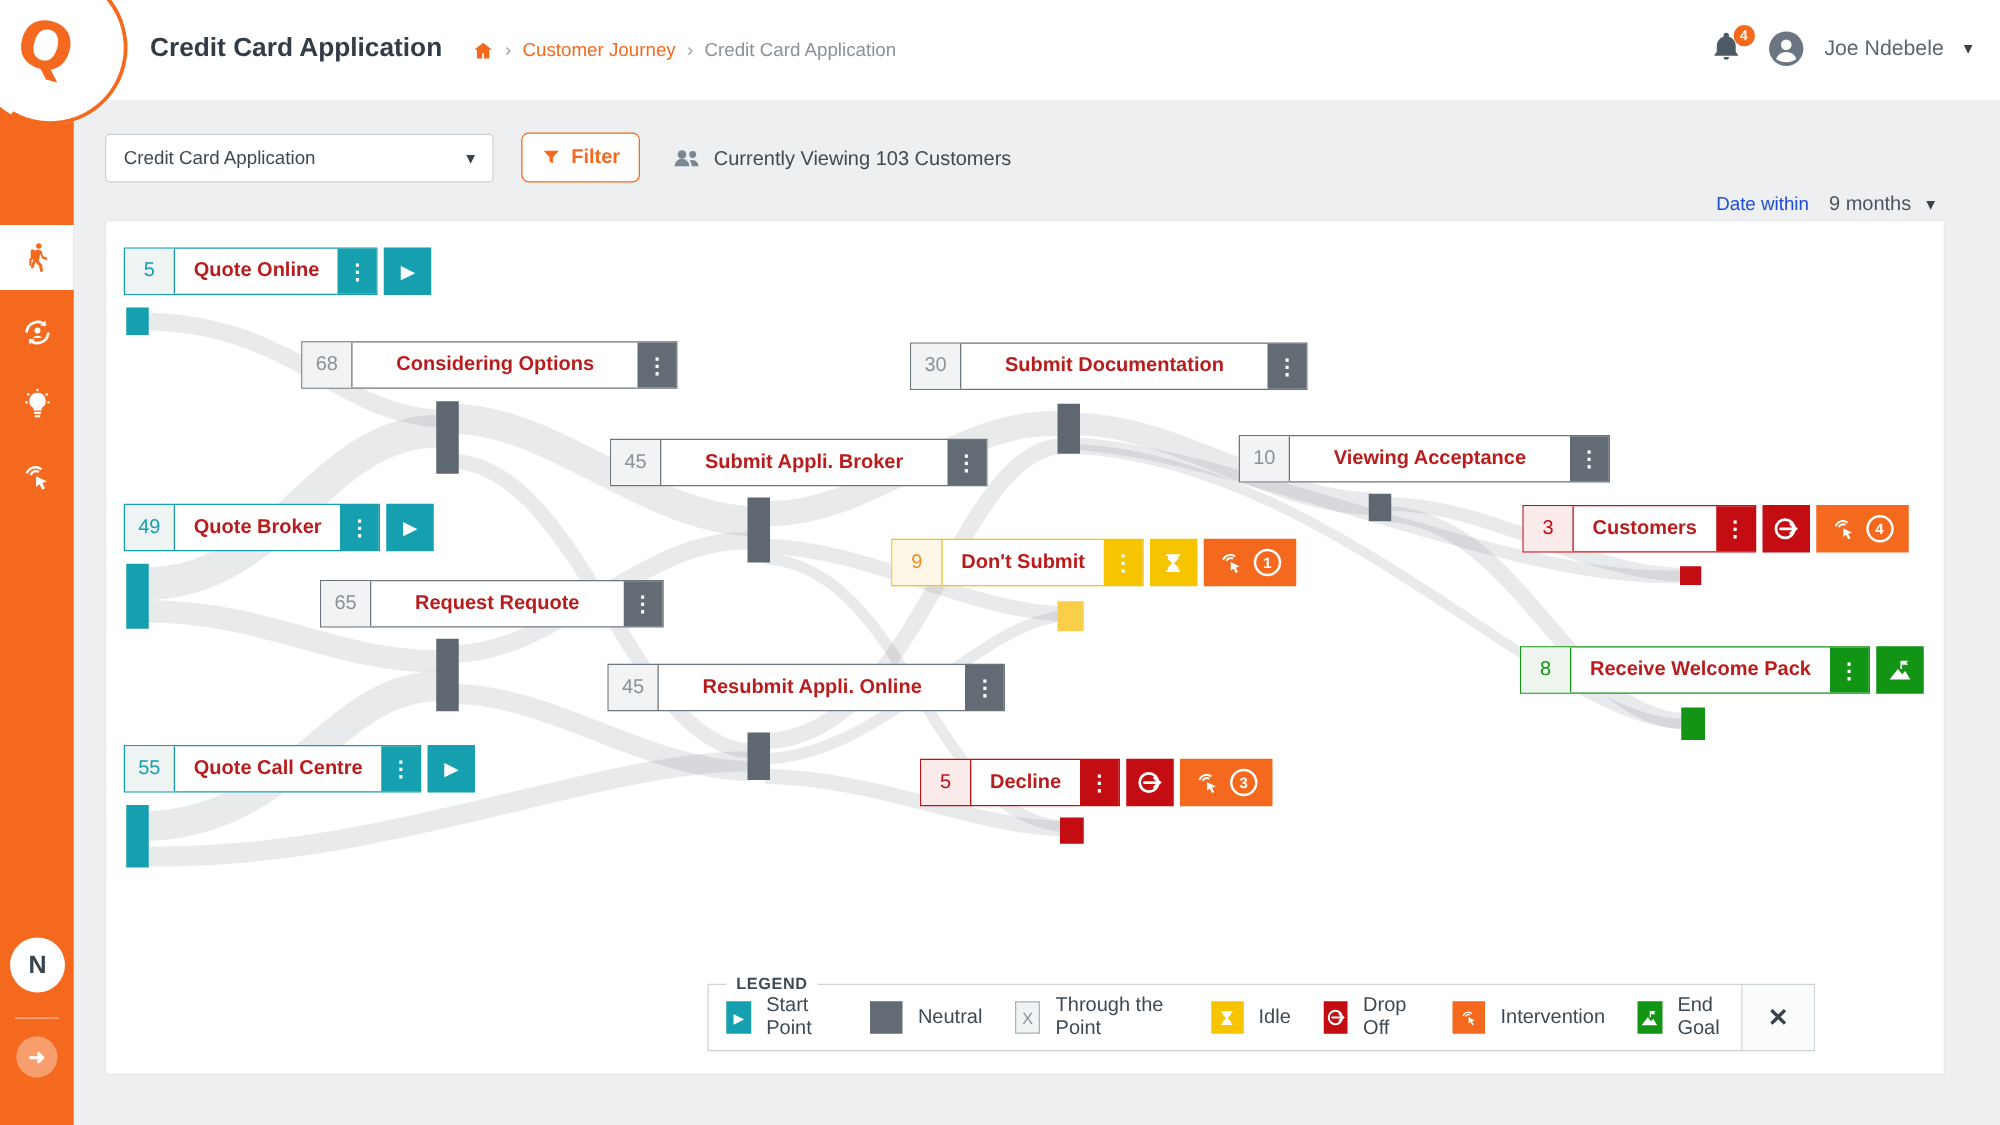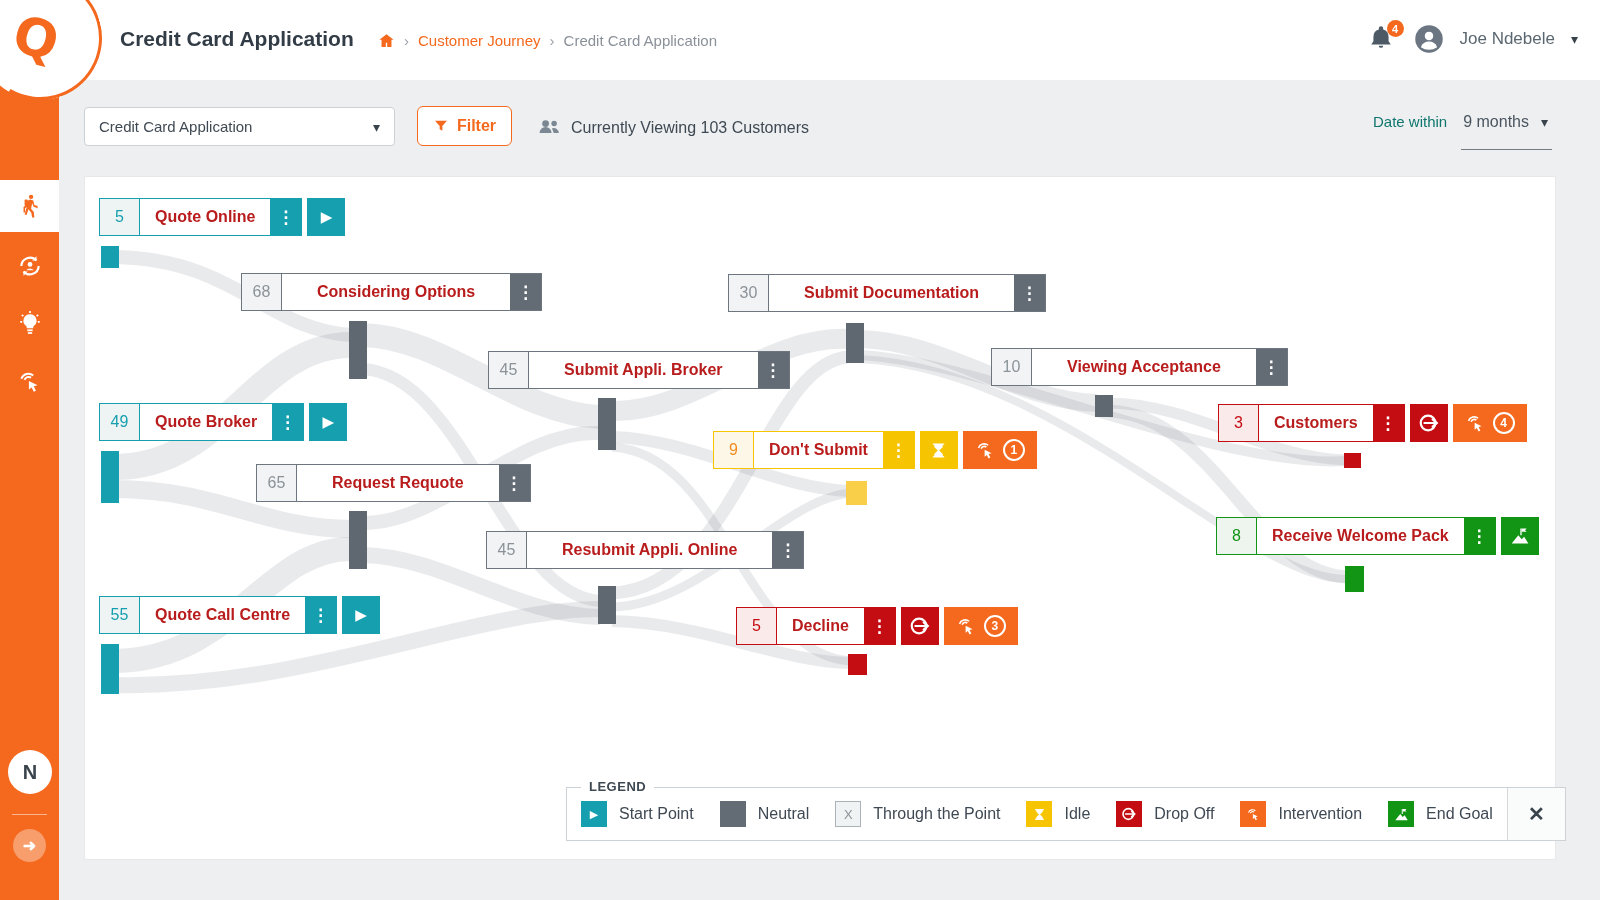--- a/index.html
+++ b/index.html
@@ -39,21 +39,21 @@
 
   
   .journey-select { position:absolute; left:84px; top:107px; width:311px; height:39px; background:#fff;
     border:1px solid #ccd1d6; border-radius:4px; display:flex; align-items:center; padding:0 14px; font-size:15px; color:#3f4953; }
   .journey-select .caret { margin-left:auto; }
   .filter-btn { position:absolute; left:417px; top:106px; width:95px; height:40px; background:#fff;
     border:1px solid #f4691e; border-radius:6px; display:flex; align-items:center; justify-content:center; gap:8px;
     color:#f4691e; font-size:16px; font-weight:600; }
   .viewing { position:absolute; left:537px; top:117px; display:flex; align-items:flex-end; gap:10px; font-size:16px; color:#3f4953; }
   .date-within { position:absolute; right:48px; top:113px; display:flex; align-items:baseline; gap:14px; }
-  .date-within-label { font-size:15px; color:#0f766e; }
+  .date-within-label { font-size:15px; color:#1d4ed8;margin-top:42px; }
   .date-within-value { font-size:16px; color:#4b555f; border-bottom:1px solid #737c85; padding:0 4px 18px 2px;
     display:flex; align-items:center; gap:12px; }
 
   
   .canvas { position:absolute; left:84px; top:176px; width:1472px; height:684px; background:#fff; border-radius:2px;
     border:1px solid #e6e8ea; }
   .links { position:absolute; left:0; top:0; width:1472px; height:684px; z-index:1; }
   .links path { fill:none; stroke:rgba(118,125,134,0.16); }
 
   .anchor { position:absolute; z-index:2; }
@@ -71,25 +71,25 @@
     justify-content:center; font-size:12px; font-weight:700; color:#fff; }
 
   .teal  .nbox { border-color:#169fae; } .teal  .ncount { color:#169fae; border-color:#169fae; background:#eef4f4; } .teal  .kebab,.teal .sq { background:#169fae; }
   .gray  .nbox { border-color:#6d757e;gap:20px; } .gray  .ncount { color:#8b9299; border-color:#6d757e; background:#f1f3f4; } .gray  .kebab { background:#636b74; }
   .yell  .nbox { border-color:#f6c400; } .yell  .ncount { color:#f08c1e; border-color:#f6c400; background:#fdf7e8; } .yell  .kebab,.yell .sq { background:#f6c400; }
   .red   .nbox { border-color:#c40d12; } .red   .ncount { color:#c40d12; border-color:#c40d12; background:#fbeaea; } .red   .kebab,.red .sq { background:#c40d12; }
   .green .nbox { border-color:#129414; } .green .ncount { color:#129414; border-color:#129414; background:#eef5ee; } .green .kebab,.green .sq { background:#129414; }
   .orange-bg { background:#f4691e; }
 
   
-  .legend-box { position:absolute; left:481px; top:610px; width:1000px; height:54px; border:1px solid #cdd2d6; z-index:4;
+  .legend-box { position:absolute; left:481px; top:610px; width:886px; height:54px; border:1px solid #cdd2d6; z-index:4;
     background:#fff; display:flex; align-items:center; padding:0 0 0 14px; }
   .legend-title { position:absolute; left:14px; top:-9px; background:#fff; padding:0 8px; font-size:13px; font-weight:700;
     color:#3f4953; letter-spacing:.5px; }
-  .legend-items { display:flex; align-items:center; gap:26px; flex:1;text-align:center; }
+  .legend-items { display:flex; align-items:center; gap:26px; flex:1; }
   .legend-item { display:flex; align-items:center; gap:12px; font-size:16px; color:#3f4953; }
   .lg-sq { width:26px; height:26px; display:flex; align-items:center; justify-content:center; color:#fff; font-size:12px; }
   .lg-start { background:#169fae; } .lg-start::before { content:"▶"; font-size:11px; }
   .lg-neutral { background:#636b74; }
   .lg-through { background:#f0f3f3; border:1px solid #aab2b8; color:#8b9299; font-size:13px; }
   .lg-idle { background:#f6c400; }
   .lg-drop { background:#c40d12; }
   .lg-int { background:#f4691e; }
   .lg-goal { background:#129414; }
   .legend-close { width:58px; height:52px; border-left:1px solid #d5d9dc; background:#fafbfb; display:flex;

